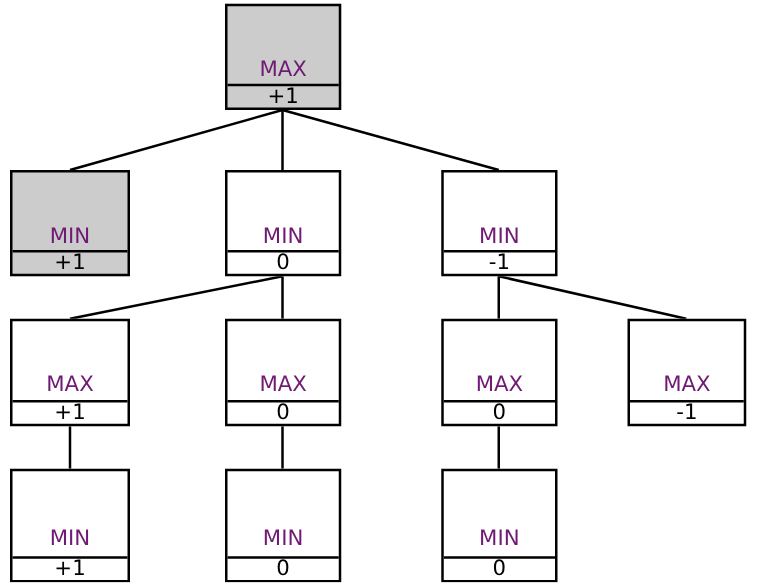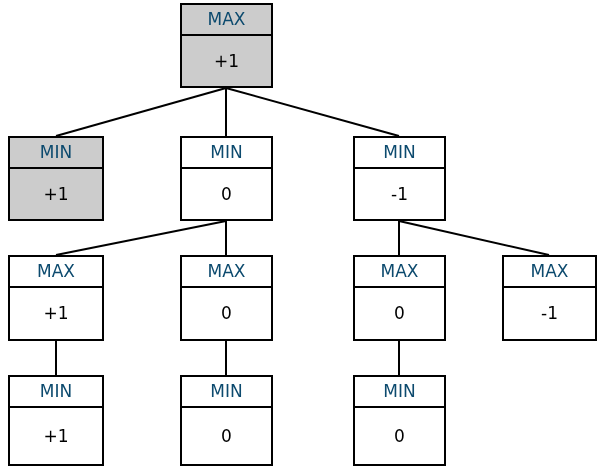--- a/index.html
+++ b/index.html
@@ -35,22 +35,23 @@
     background: #cccccc;
   }
   .node-header {
     box-sizing: border-box;
     height: 31px;
     border-bottom: 2px solid #000000;
     display: flex;
     align-items: center;
     justify-content: center;
     font-size: 17px;
-    color: #0c4a6e;
+    color: #701a75;
     line-height: 1;
+    margin-top: 40px;
   }
   .node-value {
     box-sizing: border-box;
     flex: 1 1 auto;
     display: flex;
     align-items: center;
     justify-content: center;
     font-size: 17px;
     color: #000000;
     line-height: 1;

